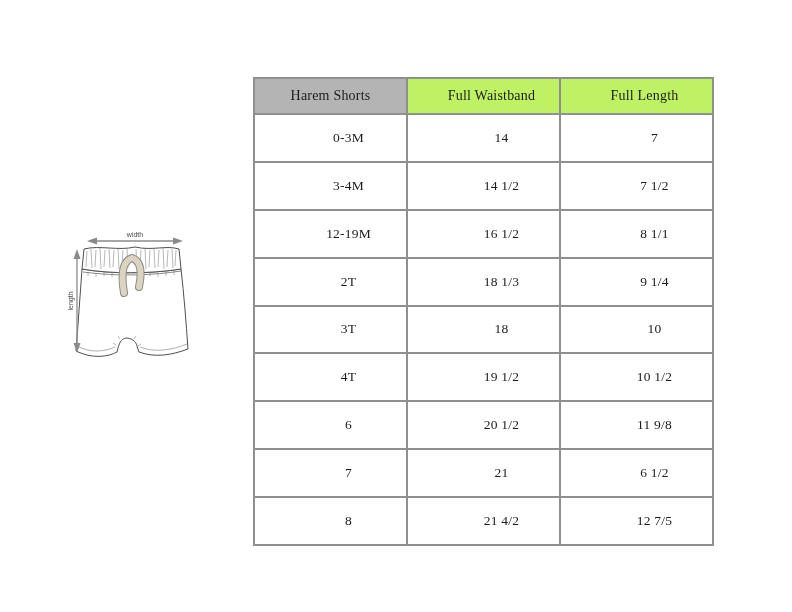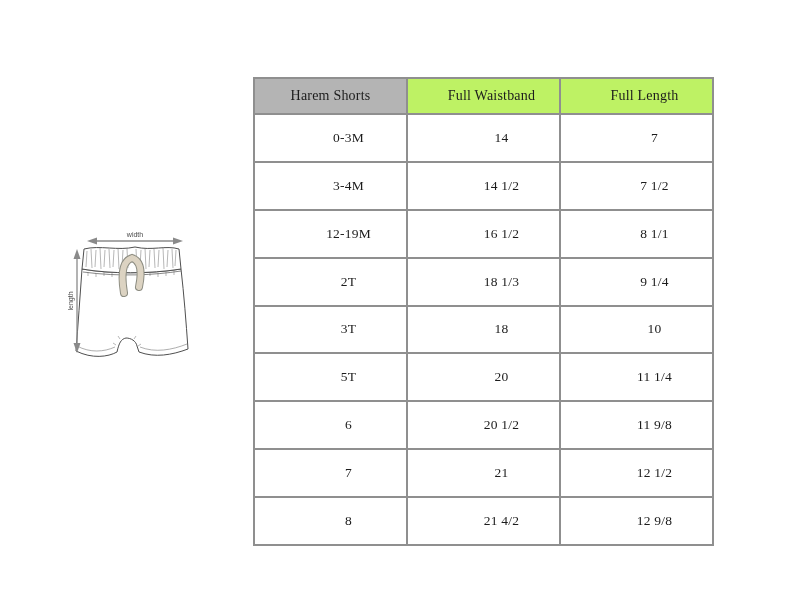--- a/index.html
+++ b/index.html
@@ -128,36 +128,36 @@
           <td>2T</td>
           <td>18 1/3</td>
           <td>9 1/4</td>
         </tr>
         <tr>
           <td>3T</td>
           <td>18</td>
           <td>10</td>
         </tr>
         <tr>
-          <td>5T</td>
-          <td>20</td>
-          <td>11 1/4</td>
+          <td>4T</td>
+          <td>19 1/2</td>
+          <td>10 1/2</td>
         </tr>
         <tr>
           <td>6</td>
           <td>20 1/2</td>
           <td>11 9/8</td>
         </tr>
         <tr>
           <td>7</td>
           <td>21</td>
-          <td>12 1/2</td>
+          <td>6 1/2</td>
         </tr>
         <tr>
           <td>8</td>
           <td>21 4/2</td>
-          <td>12 9/8</td>
+          <td>12 7/5</td>
         </tr>
       </tbody>
     </table>
   </div>
 
 </div>
 
 </body></html>

